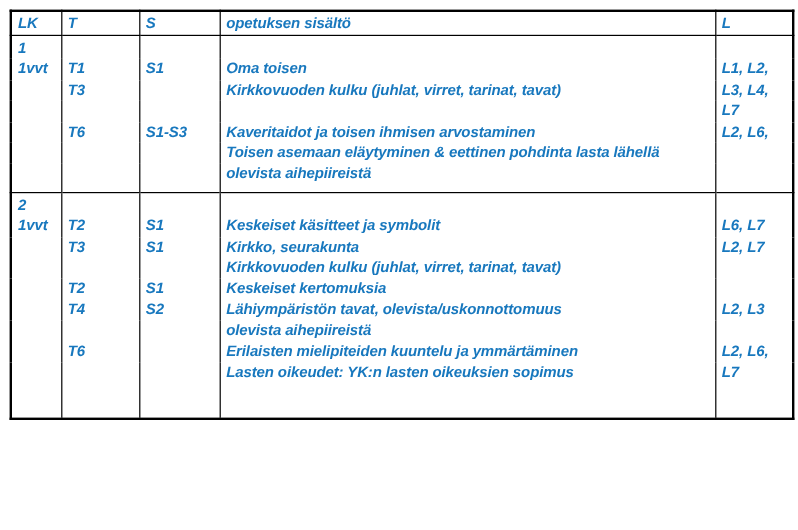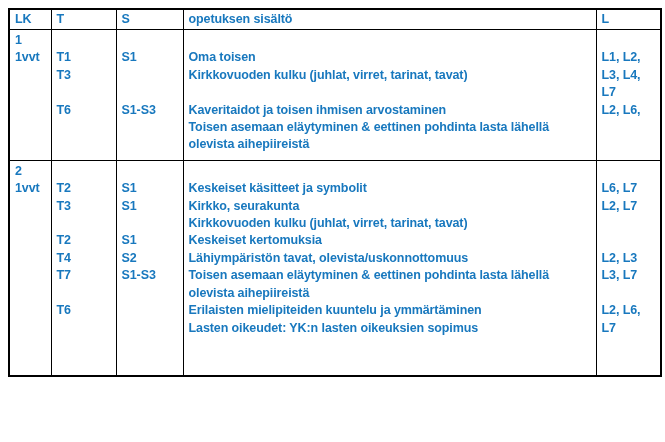--- a/index.html
+++ b/index.html
@@ -10,20 +10,21 @@
     height: 442px;
     font-family: "Liberation Sans", sans-serif;
   }
   .page {
     position: relative;
     width: 665px;
     height: 442px;
     background: #ffffff;
     box-sizing: border-box;
     padding: 8px 0 0 8px;
+    font-style: italic;
   }
   table.curriculum {
     border-collapse: collapse;
     table-layout: fixed;
     width: 652px;
     border: 2px solid #000000;
   }
   col.c-lk { width: 42px; }
   col.c-t { width: 65px; }
   col.c-s { width: 67px; }
@@ -49,21 +50,21 @@
   }
   tbody {
     border-top: 1.5px solid #000000;
   }
   tbody td {
     line-height: 17.4px;
     height: 17.4px;
   }
   tbody tr:first-child td { padding-top: 2px; }
   tbody.section-0 tr:last-child td { padding-bottom: 6px; }
-  tbody.section-1 tr:last-child td { padding-bottom: 38px; margin-top: 48px; }
+  tbody.section-1 tr:last-child td { padding-bottom: 28px; margin-top: 48px; }
 </style>
 </head>
 <body>
 
 <div class="page">
   <table class="curriculum">
     <colgroup>
       <col class="c-lk">
       <col class="c-t">
       <col class="c-s">
@@ -168,27 +169,20 @@
   </tr>
         <tr>
     <td>&nbsp;</td>
     <td>T4</td>
     <td>S2</td>
     <td>Lähiympäristön tavat, olevista/uskonnottomuus</td>
     <td>L2, L3</td>
   </tr>
         <tr>
     <td>&nbsp;</td>
-    <td>T7</td>
-    <td>S1-S3</td>
-    <td>Toisen asemaan eläytyminen &amp; eettinen pohdinta lasta lähellä</td>
-    <td>L3, L7</td>
-  </tr>
-        <tr>
-    <td>&nbsp;</td>
     <td>&nbsp;</td>
     <td>&nbsp;</td>
     <td>olevista aihepiireistä</td>
     <td>&nbsp;</td>
   </tr>
         <tr>
     <td>&nbsp;</td>
     <td>T6</td>
     <td>&nbsp;</td>
     <td>Erilaisten mielipiteiden kuuntelu ja ymmärtäminen</td>

